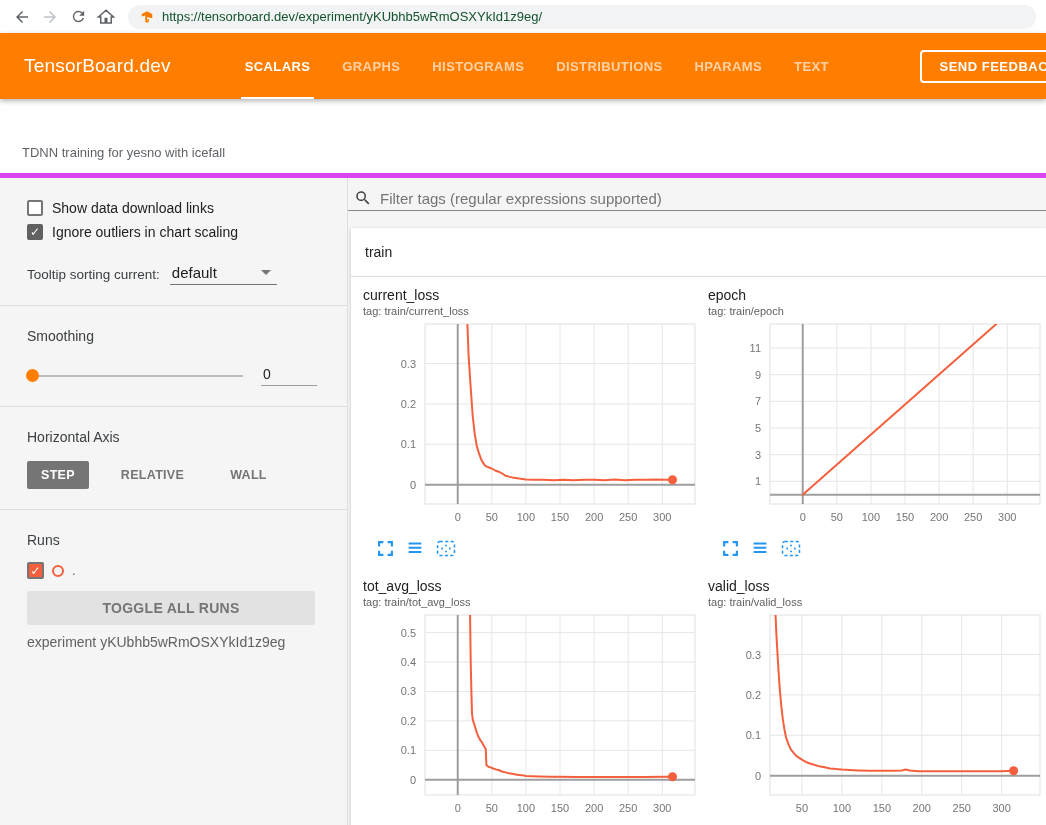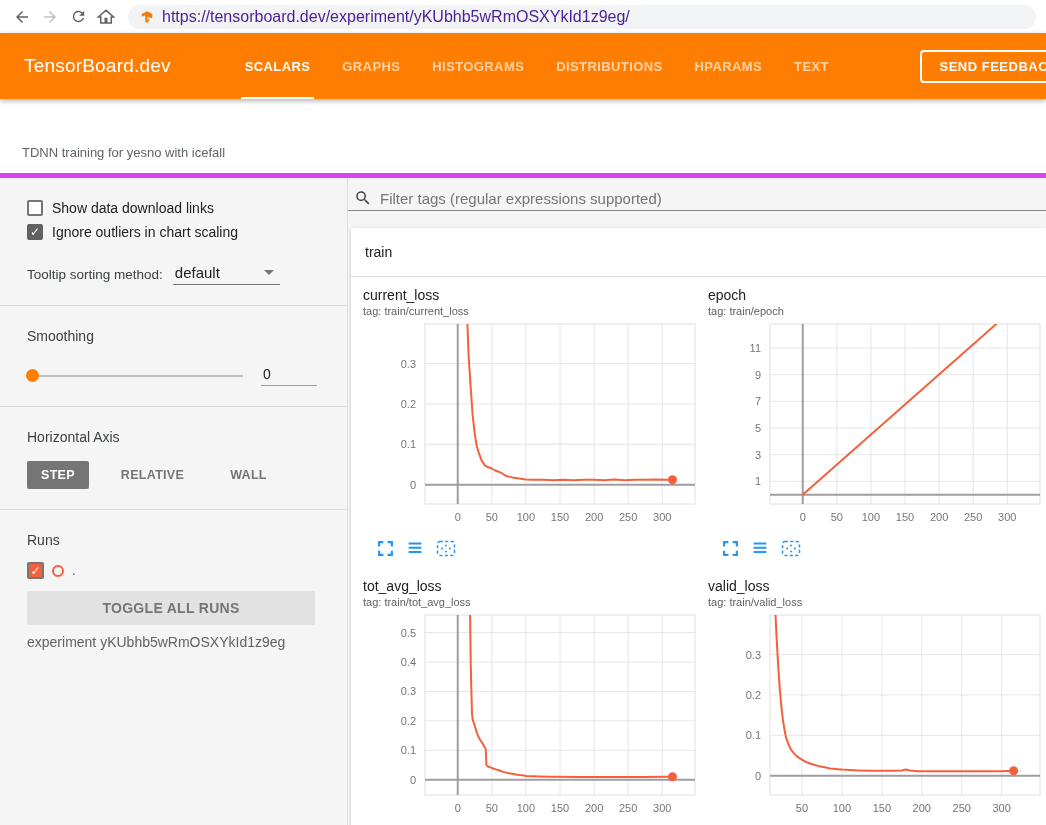--- a/index.html
+++ b/index.html
@@ -5,21 +5,21 @@
   * { box-sizing: border-box; margin: 0; padding: 0; }
   html,body { width:1046px; height:825px; overflow:hidden; background:#fff;
     font-family:"Liberation Sans","DejaVu Sans",sans-serif; }
 
   
   .browser-bar { height:33px; background:#fff; display:flex; align-items:center; padding:0 10px; gap:4px; }
   .nav-ico { width:24px; height:24px; display:flex; align-items:center; justify-content:center; border-radius:50%; cursor:pointer; }
   .nav-ico svg { display:block; }
   .url-pill { flex:1; height:24px; margin-left:6px; background:#f1f3f4; border-radius:13px;
     display:flex; align-items:center; padding:0 12px; gap:8px; }
-  .url-text { font-size:16px; color:#4c1d95; white-space:nowrap; overflow:hidden; }
+  .url-text { font-size:13px; color:#14532d; white-space:nowrap; overflow:hidden; }
 
   
   .app-header { position:relative; height:66px; background:#ff7e01; display:flex; align-items:stretch;
     overflow:hidden; box-shadow:0 2px 5px rgba(0,0,0,.3); z-index:5; }
   .brand { align-self:center; color:#fff; font-size:19px; font-weight:500; margin-left:24px; letter-spacing:.2px; }
   .nav-tabs { display:flex; margin-left:58px; }
   .tab { position:relative; display:flex; align-items:center; padding:0 16px; color:rgba(255,255,255,.65);
     font-size:13px; font-weight:700; letter-spacing:.4px; cursor:pointer; }
   .tab.active { color:#fff; }
   .tab.active::after { content:""; position:absolute; left:12px; right:12px; bottom:0; height:2px; background:#fff; }
@@ -155,21 +155,21 @@
     <div class="side-section">
       <div class="cb-row">
         <span class="cb"></span>
         <span class="cb-label">Show data download links</span>
       </div>
       <div class="cb-row">
         <span class="cb checked"></span>
         <span class="cb-label">Ignore outliers in chart scaling</span>
       </div>
       <div class="tooltip-row">
-        <span class="tooltip-label">Tooltip sorting method:</span>
+        <span class="tooltip-label">Tooltip sorting current:</span>
         <div class="dropdown">
           <span class="dropdown-value">default</span>
           <span class="caret"></span>
         </div>
       </div>
     </div>
 
     <div class="side-section">
       <div class="section-label">Smoothing</div>
       <div class="slider-row">

